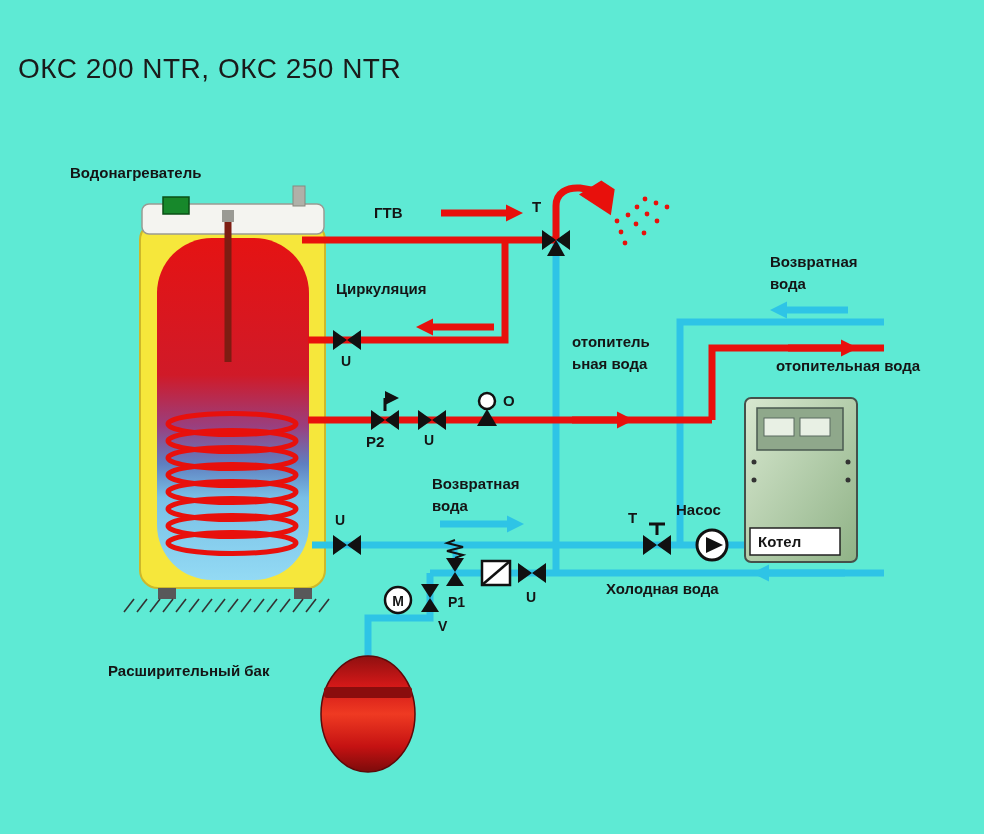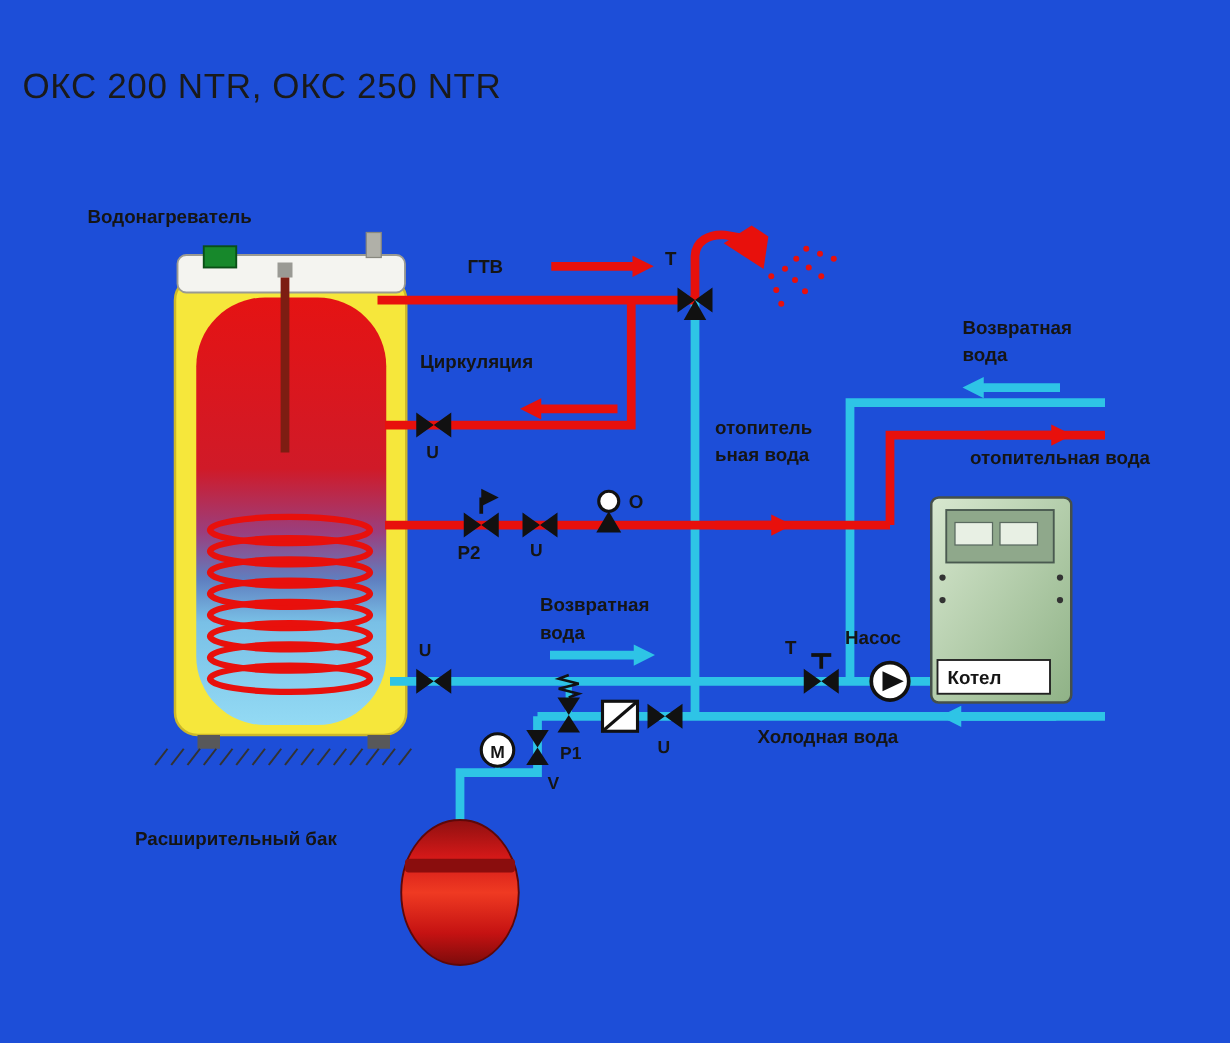--- a/index.html
+++ b/index.html
@@ -1,16 +1,16 @@
 <!DOCTYPE html>
 <html><head>
 <meta charset="utf-8">
 <style>
   html,body{margin:0;padding:0;background:#ffffff;}
-  .canvas{position:relative;width:984px;height:834px;background:#1d4ed8;overflow:hidden;
+  .canvas{position:relative;width:984px;height:834px;background:#5eead4;overflow:hidden;
           font-family:"Liberation Sans",sans-serif;}
   svg{display:block;}
   svg text{font-family:"Liberation Sans",sans-serif;fill:#151515;}
   .title{font-size:28px;font-weight:400;fill:#1a1a1a;letter-spacing:0.5px;}
   .lbl{font-size:15px;font-weight:700;}
   .lbl-s{font-size:14px;font-weight:700;}
   .sym{fill:#111;stroke:none;}
   .sym-line{stroke:#111;fill:none;}
   .plate{fill:#ffffff;stroke:#222;stroke-width:1.5;}
 </style>

